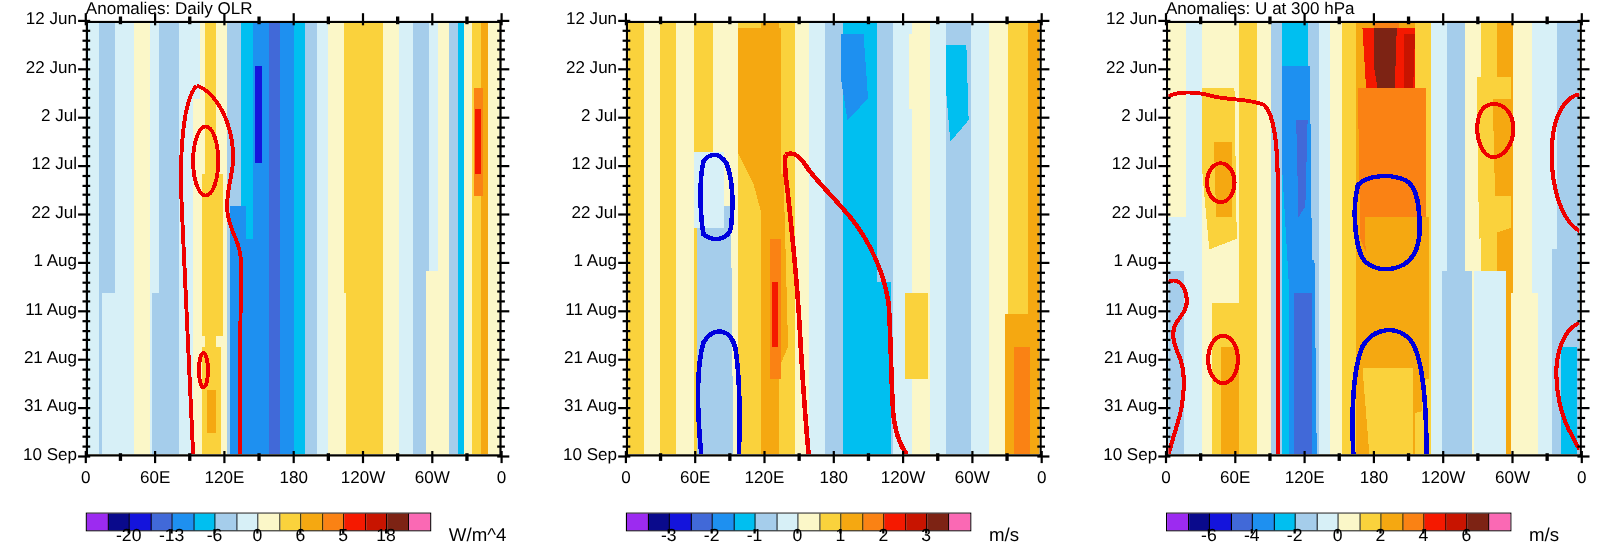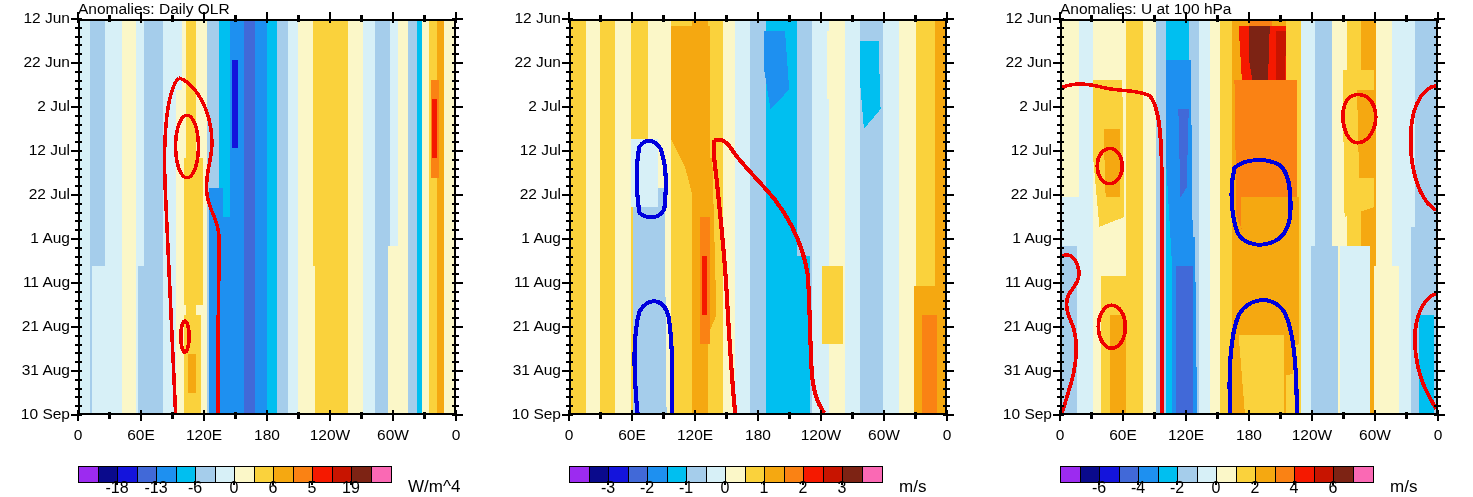--- a/index.html
+++ b/index.html
@@ -267,33 +267,33 @@
         <div class="cell" style="width: 19.5px; background: rgb(251, 247, 200);"></div>
         <div class="cell" style="width: 19.5px; background: rgb(250, 210, 60);"></div>
         <div class="cell" style="width: 19.5px; background: rgb(245, 168, 17);"></div>
         <div class="cell" style="width: 19.5px; background: rgb(250, 130, 20);"></div>
         <div class="cell" style="width: 19.5px; background: rgb(245, 25, 0);"></div>
         <div class="cell" style="width: 19.5px; background: rgb(200, 20, 0);"></div>
         <div class="cell" style="width: 19.5px; background: rgb(125, 35, 20);"></div>
         <div class="cell" style="width: 19.5px; background: rgb(250, 105, 180);"></div>
       </div>
       <div class="cbtick" style="left: 116.2px;"></div>
-      <div class="cblab" style="left: 95px;">-18</div>
+      <div class="cblab" style="left: 95px;">-20</div>
       <div class="cbtick" style="left: 155.2px;"></div>
       <div class="cblab" style="left: 134px;">-13</div>
       <div class="cbtick" style="left: 194.2px;"></div>
       <div class="cblab" style="left: 173px;">-6</div>
       <div class="cbtick" style="left: 233.2px;"></div>
       <div class="cblab" style="left: 212px;">0</div>
       <div class="cbtick" style="left: 272.2px;"></div>
       <div class="cblab" style="left: 251px;">6</div>
       <div class="cbtick" style="left: 311.2px;"></div>
       <div class="cblab" style="left: 290px;">5</div>
       <div class="cbtick" style="left: 350.2px;"></div>
-      <div class="cblab" style="left: 329px;">19</div>
+      <div class="cblab" style="left: 329px;">18</div>
       <div class="cbunit" style="left: 408px;">W/m^4</div>
     </div>
 
   <div class="panel p2">
     <div class="plotbox">
       <div class="plotinner">
         <svg viewBox="0 0 360 400" preserveAspectRatio="none" shape-rendering="crispEdges">
           <rect x="0" y="0" width="360" height="400" fill="#fbf7c8"></rect>
           <rect x="0" y="0" width="14" height="400" fill="#fad23c"></rect>
           <rect x="14" y="0" width="14" height="400" fill="#fbf7c8"></rect>
@@ -510,21 +510,21 @@
       <div class="cbtick" style="left: 272.2px;"></div>
       <div class="cblab" style="left: 251px;">1</div>
       <div class="cbtick" style="left: 311.2px;"></div>
       <div class="cblab" style="left: 290px;">2</div>
       <div class="cbtick" style="left: 350.2px;"></div>
       <div class="cblab" style="left: 329px;">3</div>
       <div class="cbunit" style="left: 408px;">m/s</div>
     </div>
 
   <div class="panel p3">
-    <div class="title">Anomalies: U at 100 hPa</div>
+    <div class="title">Anomalies: U at 300 hPa</div>
     <div class="plotbox">
       <div class="plotinner">
         <svg viewBox="0 0 360 400" preserveAspectRatio="none" shape-rendering="crispEdges">
           <rect x="0" y="0" width="360" height="400" fill="#fbf7c8"></rect>
           <rect x="0" y="0" width="16" height="400" fill="#fbf7c8"></rect>
           <rect x="16" y="0" width="14" height="400" fill="#d7f0f7"></rect>
           <rect x="30" y="0" width="10" height="400" fill="#fbf7c8"></rect>
           <rect x="40" y="0" width="22" height="400" fill="#fbf7c8"></rect>
           <rect x="62" y="0" width="16" height="400" fill="#fad23c"></rect>
           <rect x="78" y="0" width="12" height="400" fill="#fbf7c8"></rect>

